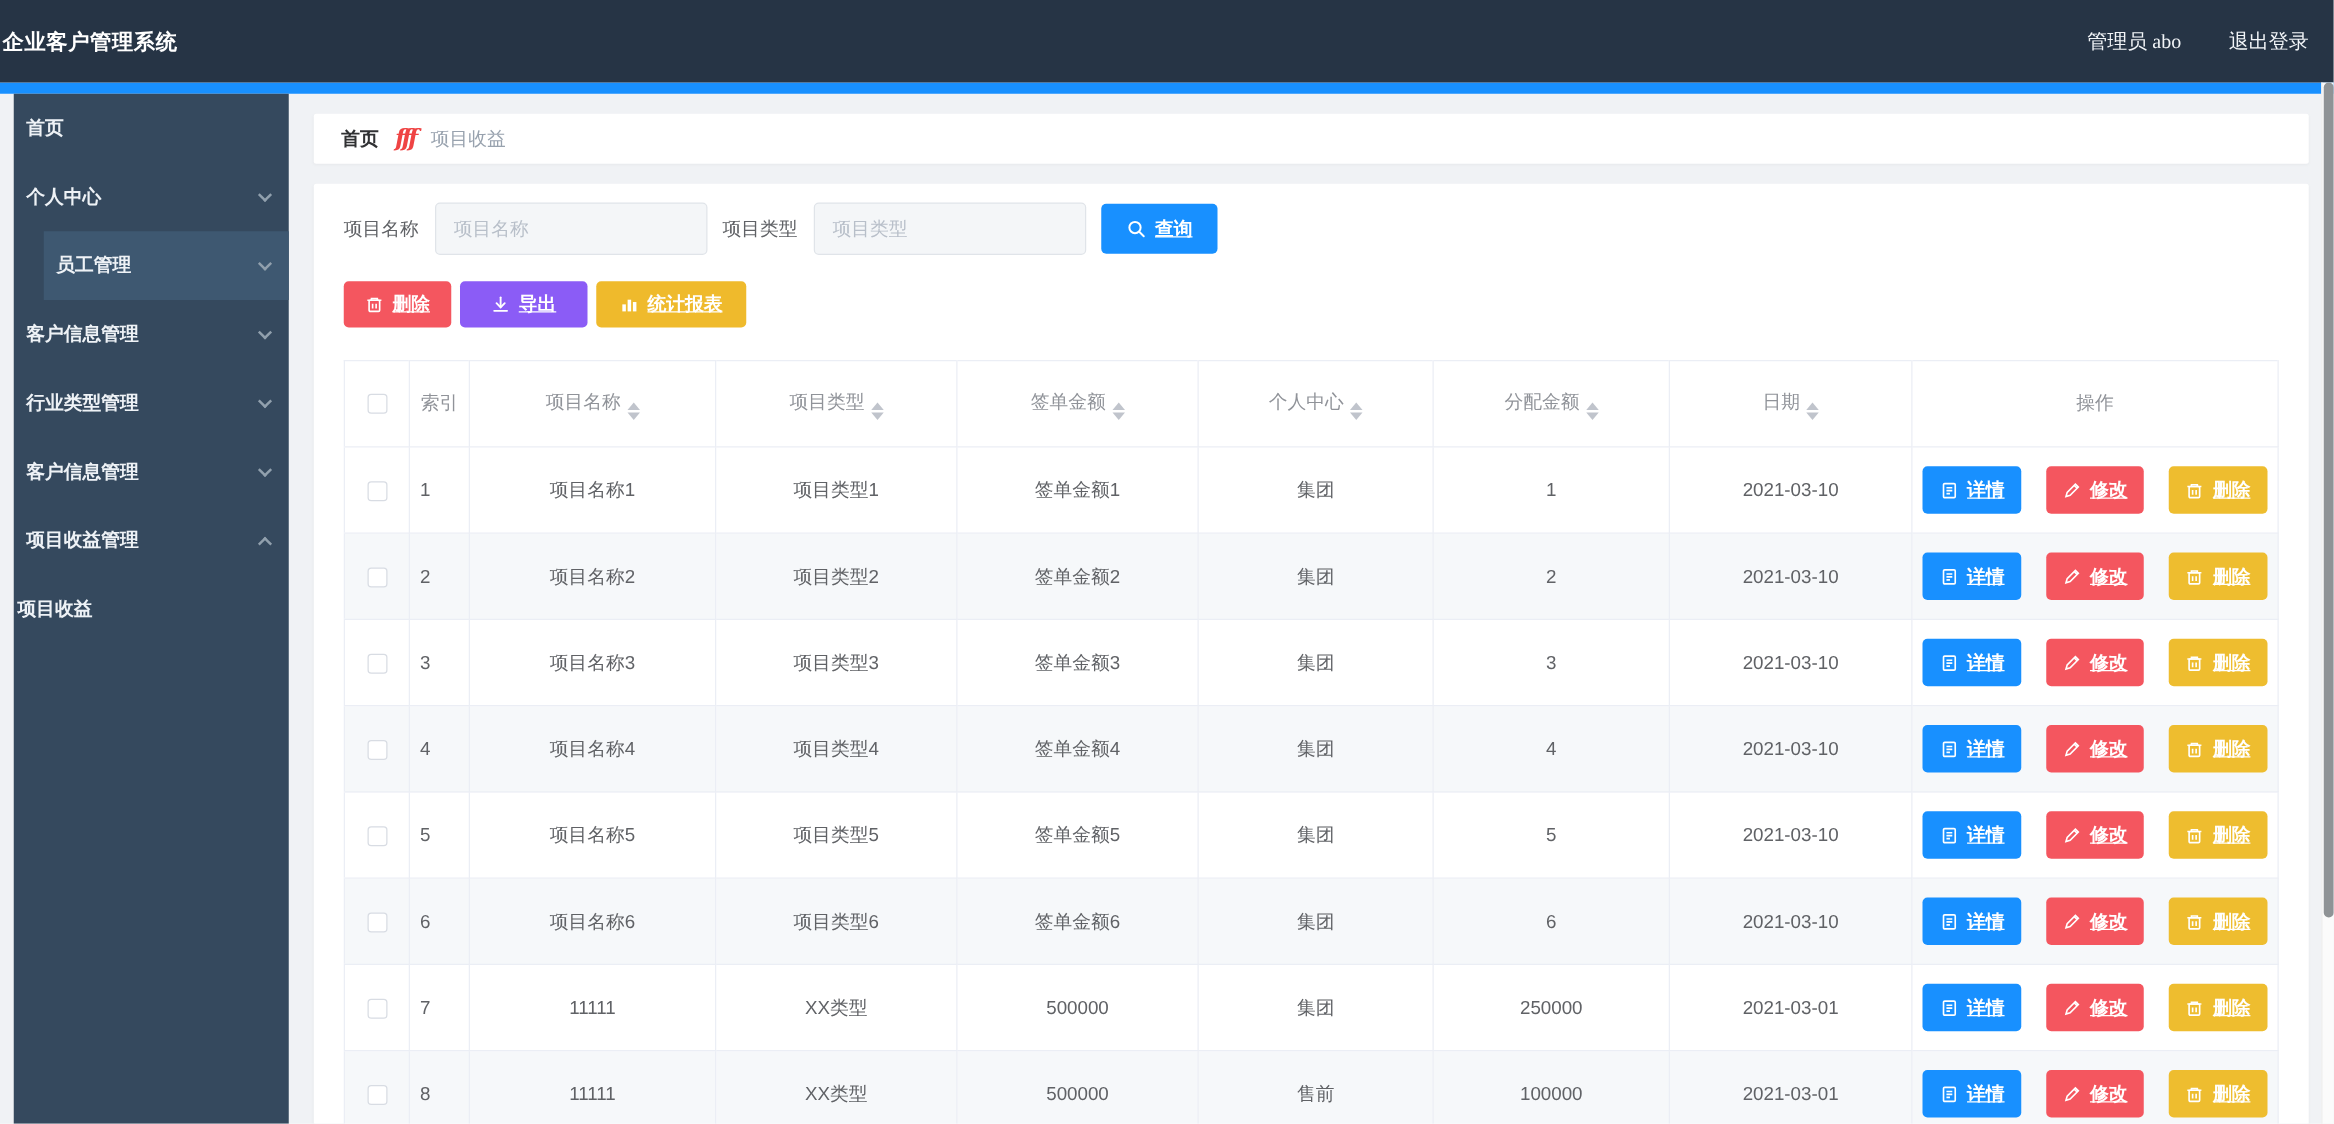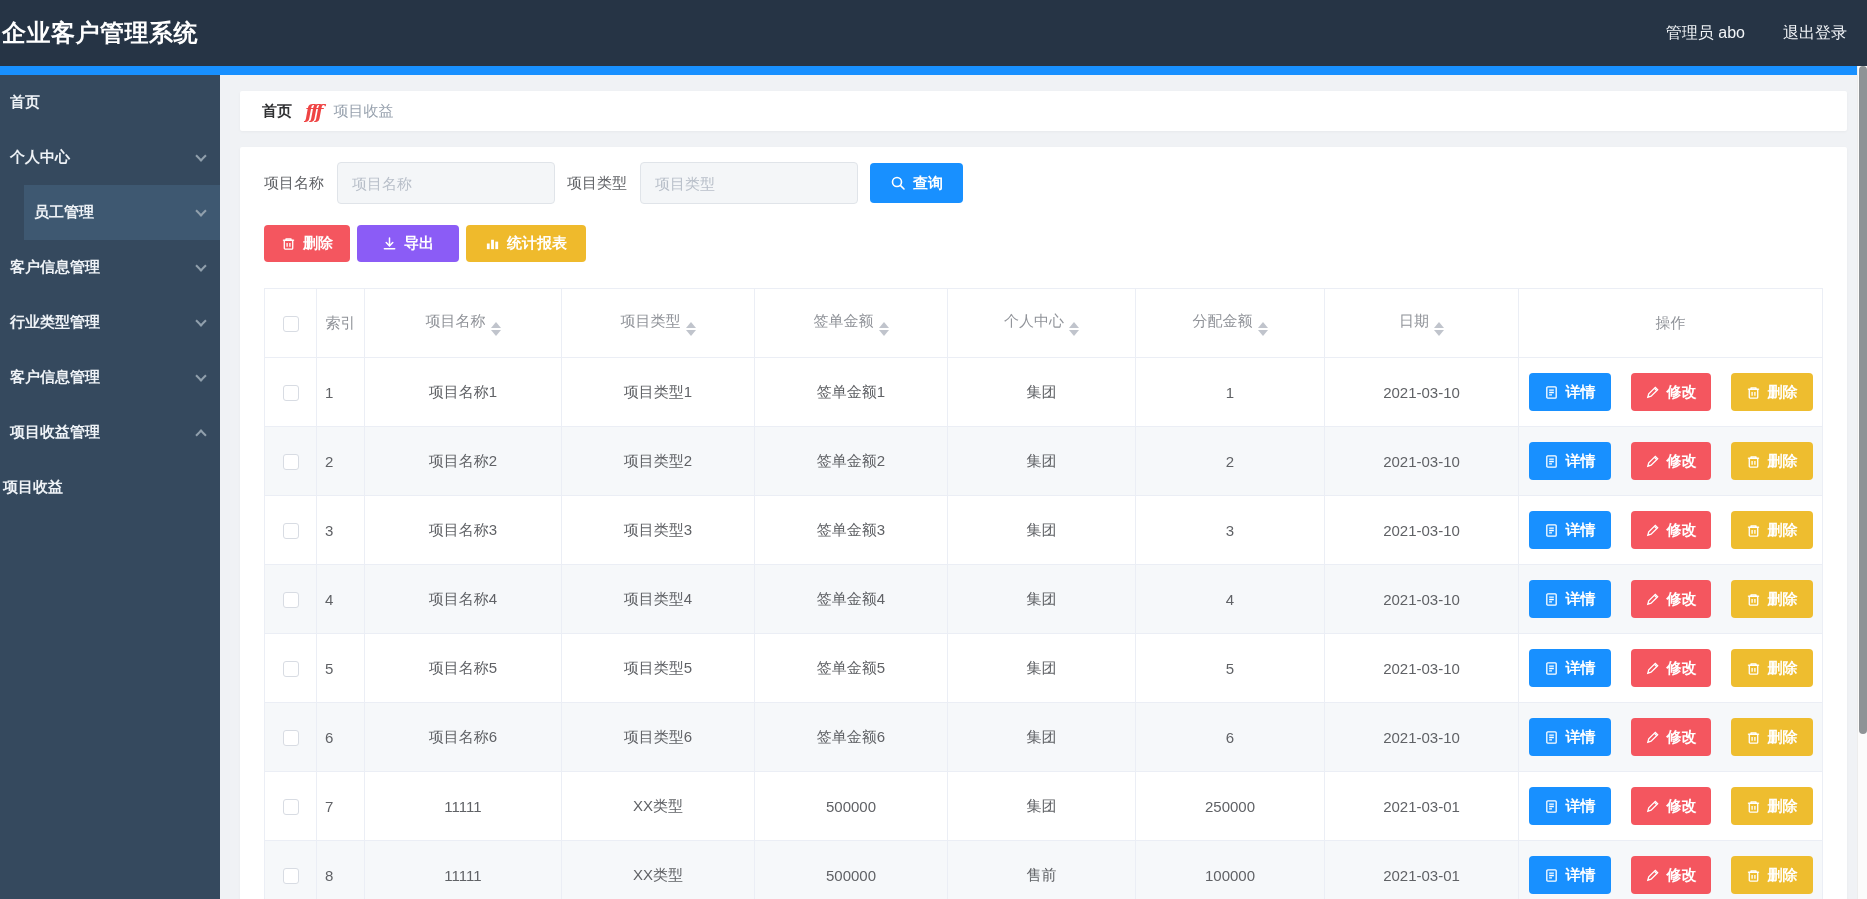--- a/index.html
+++ b/index.html
@@ -5,27 +5,27 @@
   * { margin:0; padding:0; box-sizing:border-box; }
   html,body { width:1867px; height:899px; overflow:hidden; }
   body {
     font-family:"Liberation Sans","DejaVu Sans",sans-serif;
     background:#f0f2f5; position:relative; font-size:15px;
   }
 
   
   .navbar{ height:66px; background:#263445; display:flex; align-items:center;
     justify-content:space-between; padding:0 20px 0 2px; position:relative; z-index:6; }
-  .brand{ color:#ffffff; font-size:24px; font-weight:bold; letter-spacing:.5px; }
-  .nav-right{ display:flex; align-items:center; gap:38px; }
+  .brand{ color:#ffffff; font-size:17px; font-weight:bold; letter-spacing:.5px; }
+  .nav-right{ display:flex; align-items:center; gap:38px;font-family:Liberation Serif, serif; }
   .nav-link{ color:#f2f5f8; font-size:16px; cursor:pointer; }
   .accent{ height:9px; background:#1890ff; }
 
   
-  .layout{ display:flex; height:824px; }
+  .layout{ display:flex; height:824px;padding-left:11px; }
 
   
   .sidebar{ width:220px; flex:none; background:#35495e; }
   .side-item{ height:55px; display:flex; align-items:center; justify-content:space-between;
     padding:0 15px 0 10px; color:#eef2f6; font-weight:bold; cursor:pointer; }
   .side-item.highlight{ background:#3e5871;margin-left:24px; }
   .side-item.sub{ padding-left:3px; }
   .chev{ width:8px; height:8px; border-right:2px solid #91a0ad; border-bottom:2px solid #91a0ad;
     transform:rotate(45deg); margin-top:-4px; flex:none; }
   .chev.up{ transform:rotate(-135deg); margin-top:5px; }
@@ -45,21 +45,21 @@
   
   .filter-row{ display:flex; align-items:center; }
   .f-label{ color:#606266; margin-right:13px; }
   .f-input{ width:218px; height:42px; background:#f4f6f8; border:1px solid #e0e4e9;
     border-radius:4px; padding:0 14px; font-size:15px; color:#606266; outline:none;
     font-family:inherit; margin-right:12px; }
   .f-input::placeholder{ color:#b8bfc9; }
 
   .btn{ border:none; border-radius:4px; color:#fff; display:inline-flex; align-items:center;
     justify-content:center; gap:7px; cursor:pointer; font-size:15px; font-family:inherit;
-    font-weight:bold; }
+    font-weight:bold;text-decoration:underline; }
   .btn svg{ flex:none; }
   .btn-search{ background:#1890ff; width:93px; height:40px; }
 
   
   .action-row{ margin-top:21px; display:flex; gap:7px; }
   .btn-del{ background:#f4565f; width:86px; height:37px; }
   .btn-exp{ background:#8b5cf6; width:102px; height:37px; }
   .btn-rep{ background:#efba2c; width:120px; height:37px; }
 
   

